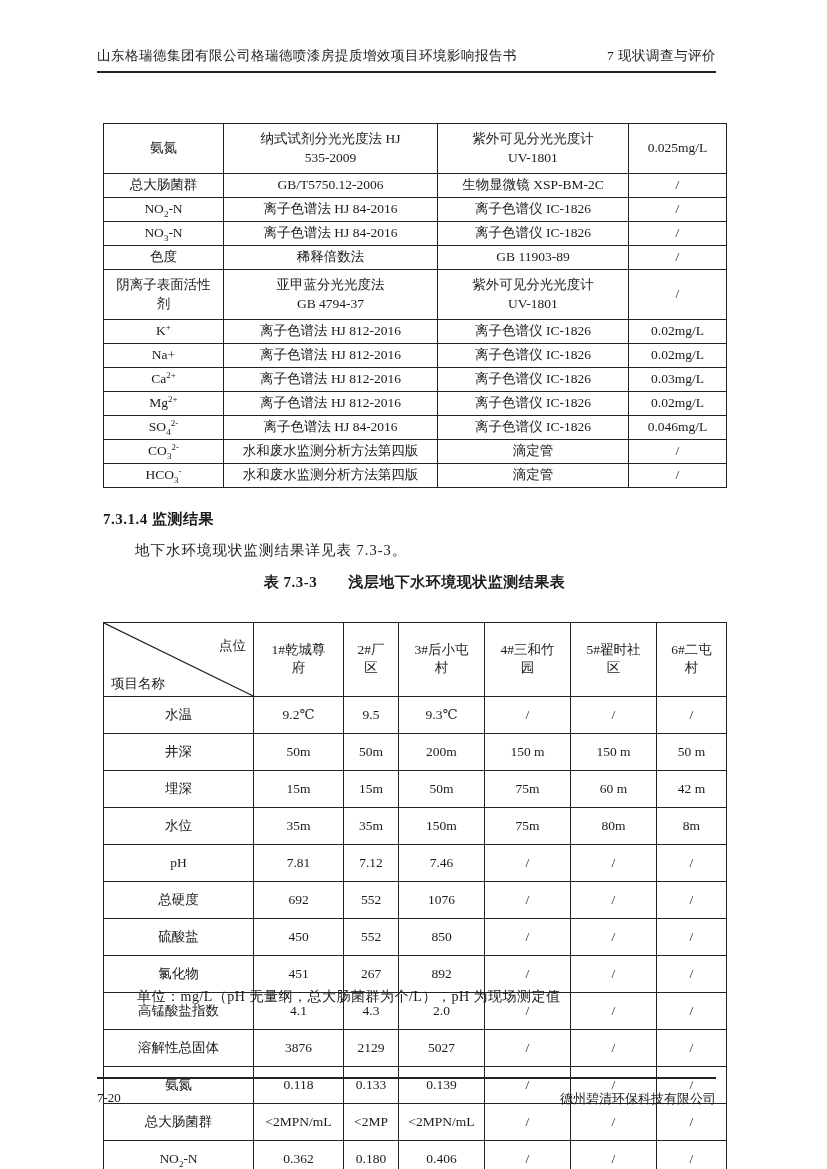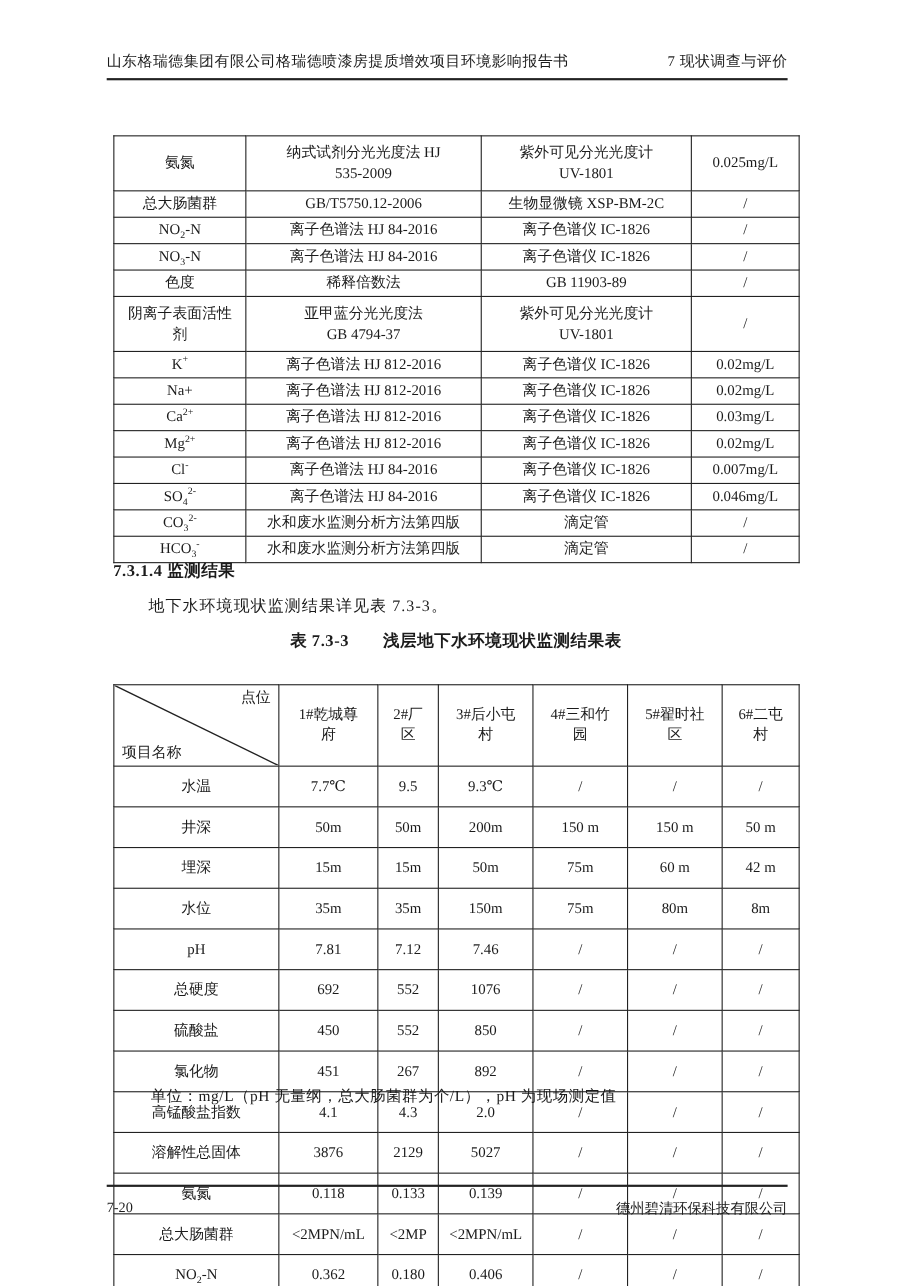--- a/index.html
+++ b/index.html
@@ -26,21 +26,21 @@
   sub,sup{font-size:9px;line-height:0;}
   .table1{top:97px;left:103px;width:623px;font-size:13.5px;}
   .table1 tr{height:24px;}
   .table1 tr.tall{height:50px;}
   .table2{top:596px;left:103px;width:623px;font-size:13.5px;}
   .table2 tr{height:37px;}
   .table2 tr.head{height:44px;}
   
   .corner{position:relative;padding:0;}
   .corner svg{position:absolute;top:0;left:0;width:100%;height:100%;display:block;}
-  .corner-top{position:absolute;top:2px;right:7px;}
+  .corner-top{position:absolute;top:14px;right:7px;}
   .corner-bottom{position:absolute;bottom:3px;left:7px;}
   
   .section-heading{top:510px;left:103px;font-size:15px;font-weight:bold;letter-spacing:.5px;}
   .body-paragraph{top:541px;left:103px;width:620px;font-size:14.5px;text-indent:2.2em;letter-spacing:1px;}
   .table-caption{top:573px;left:103px;width:623px;text-align:center;font-size:15px;font-weight:bold;letter-spacing:.5px;}
   .table-note{top:988px;left:137px;font-size:14px;letter-spacing:.5px;}
   
   .footer-rule{top:1077px;left:97px;width:619px;border-top:2px solid #222;height:0;}
   .footer-row{top:1090px;left:97px;width:619px;font-size:13px;}
   .footer-company{position:absolute;right:0;top:0;}
@@ -118,26 +118,20 @@
       <td>Ca<sup>2+</sup></td>
       <td>离子色谱法 HJ 812-2016</td>
       <td>离子色谱仪 IC-1826</td>
       <td>0.03mg/L</td>
     </tr>
     <tr>
       <td>Mg<sup>2+</sup></td>
       <td>离子色谱法 HJ 812-2016</td>
       <td>离子色谱仪 IC-1826</td>
       <td>0.02mg/L</td>
-    </tr>
-    <tr>
-      <td>Cl<sup>-</sup></td>
-      <td>离子色谱法 HJ 84-2016</td>
-      <td>离子色谱仪 IC-1826</td>
-      <td>0.007mg/L</td>
     </tr>
     <tr>
       <td>SO<sub>4</sub><sup>2-</sup></td>
       <td>离子色谱法 HJ 84-2016</td>
       <td>离子色谱仪 IC-1826</td>
       <td>0.046mg/L</td>
     </tr>
     <tr>
       <td>CO<sub>3</sub><sup>2-</sup></td>
       <td>水和废水监测分析方法第四版</td>
@@ -185,21 +179,21 @@
 村</th>
       <th>4#三和竹
 园</th>
       <th>5#翟时社
 区</th>
       <th>6#二屯
 村</th>
     </tr>
     <tr>
       <td>水温</td>
-      <td>7.7℃</td>
+      <td>9.2℃</td>
       <td>9.5</td>
       <td>9.3℃</td>
       <td>/</td>
       <td>/</td>
       <td>/</td>
     </tr>
     <tr>
       <td>井深</td>
       <td>50m</td>
       <td>50m</td>

